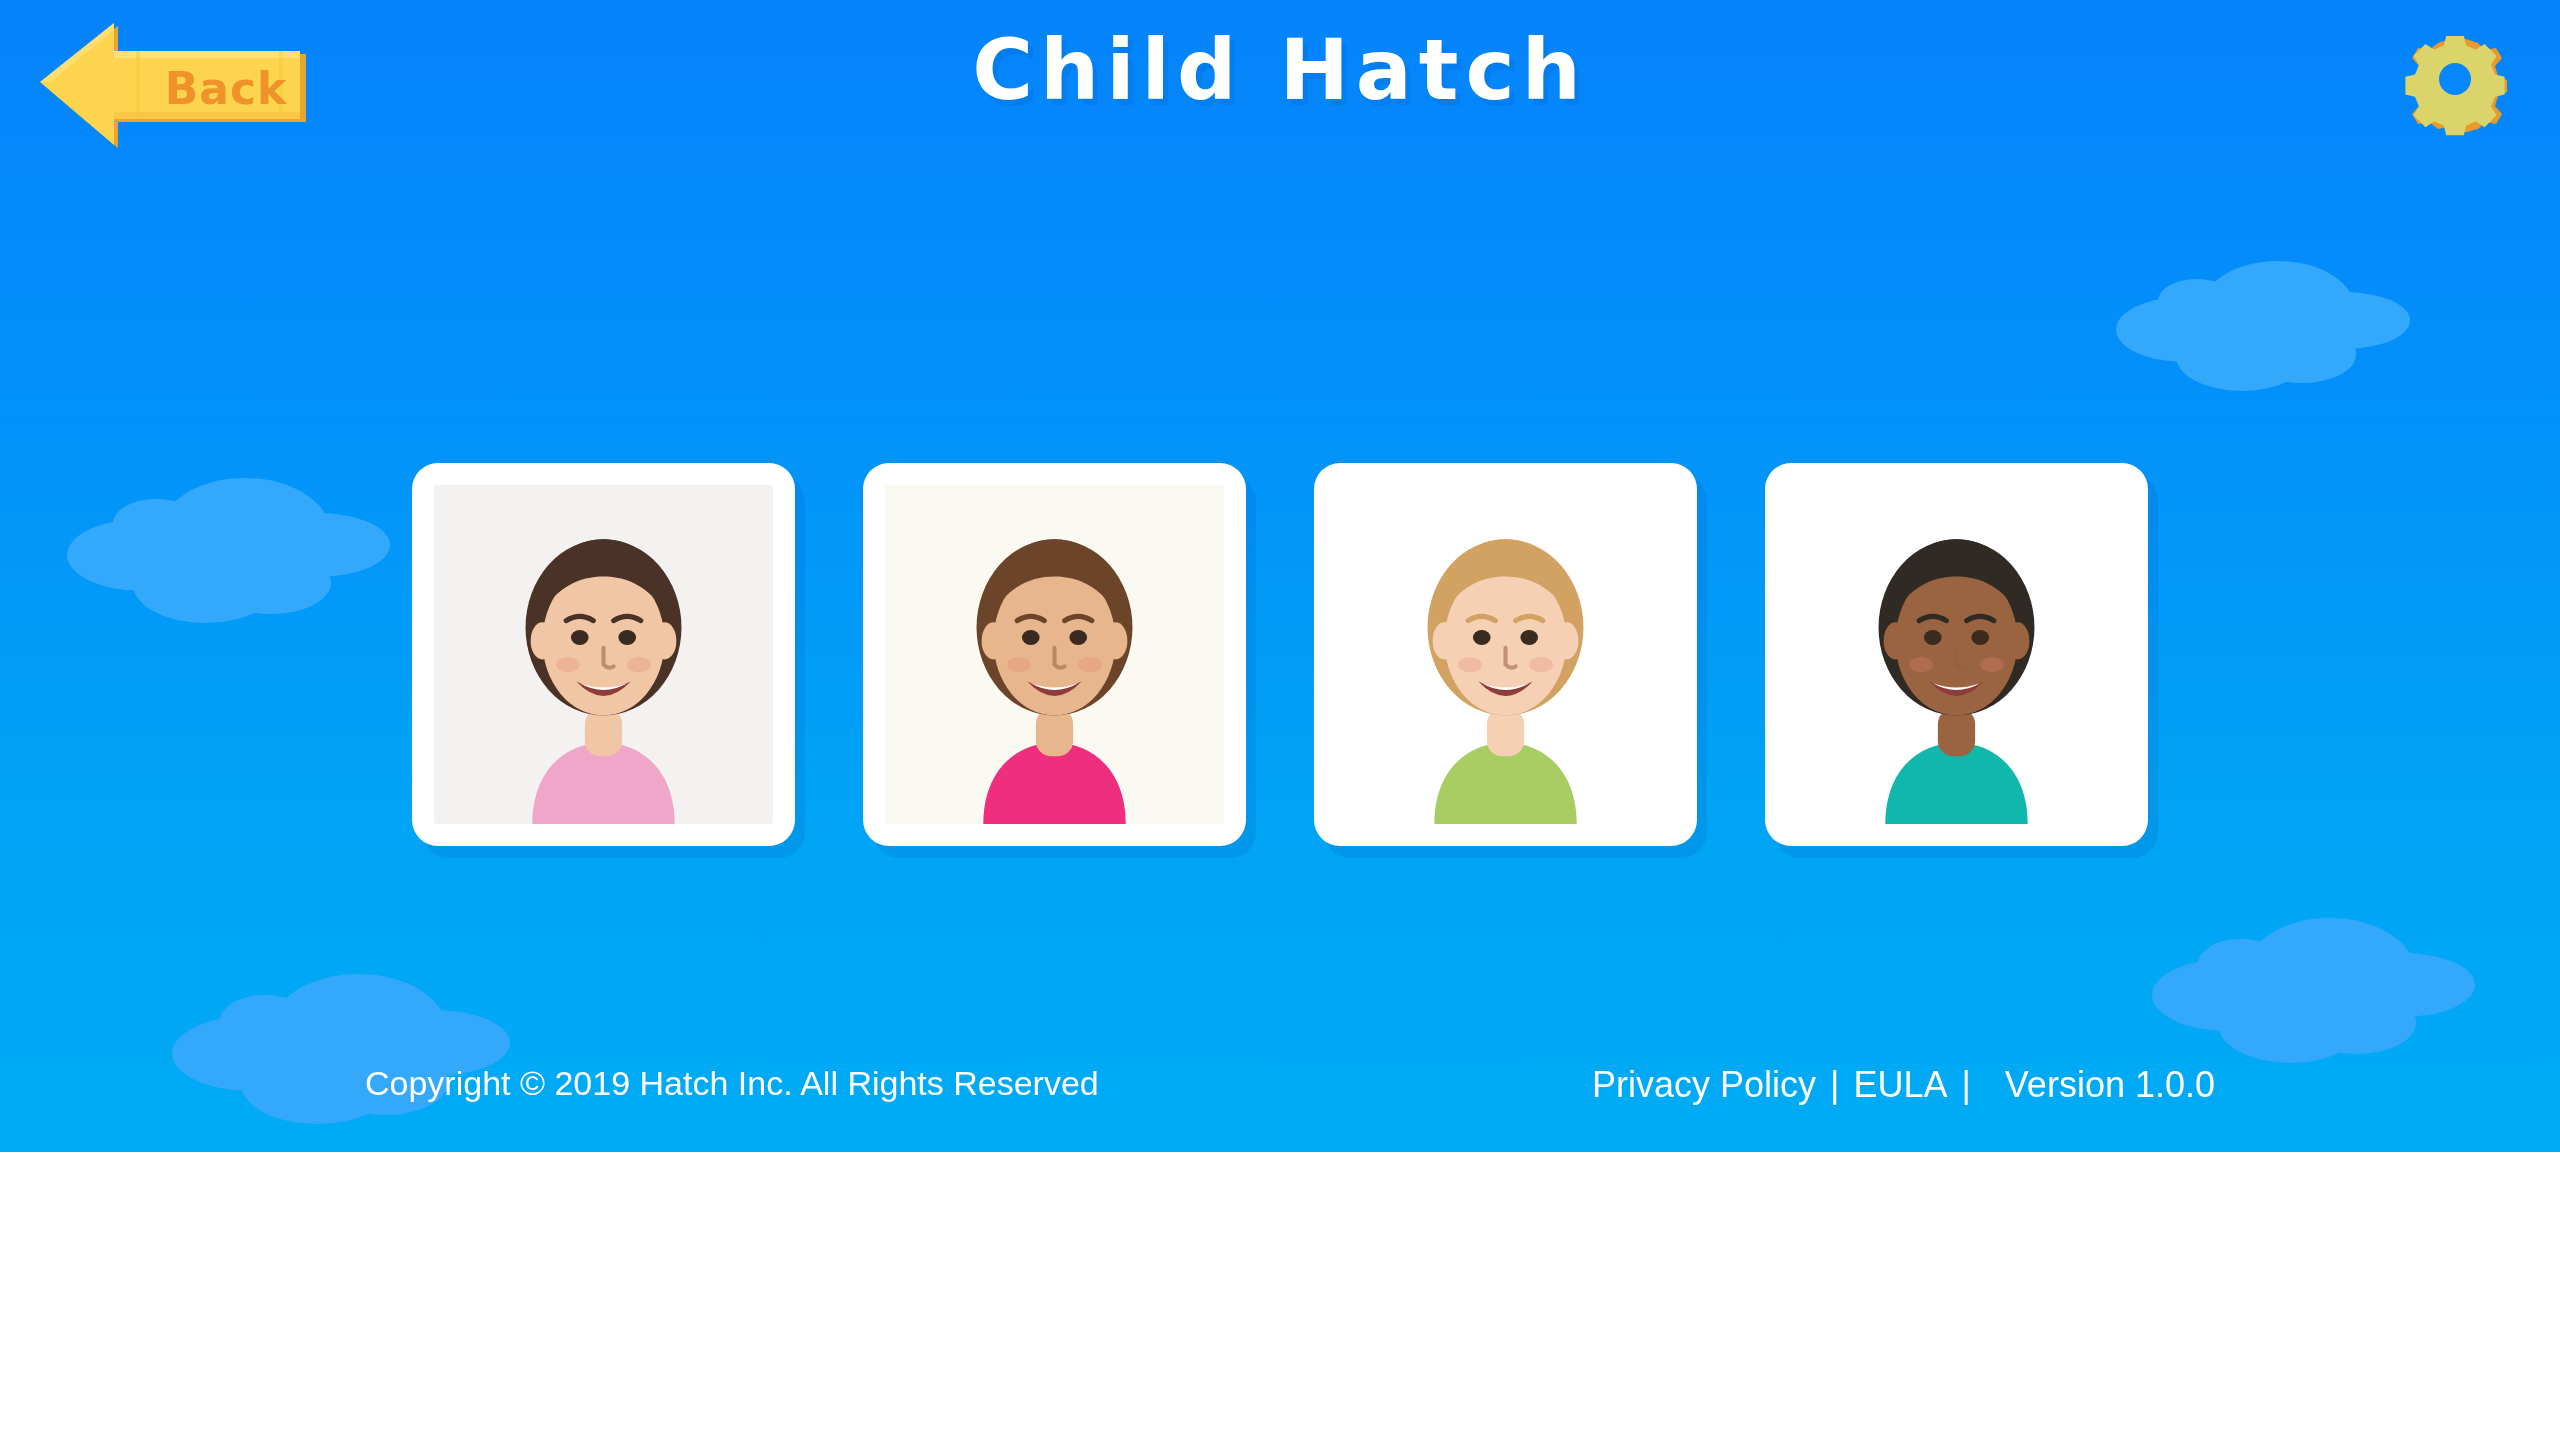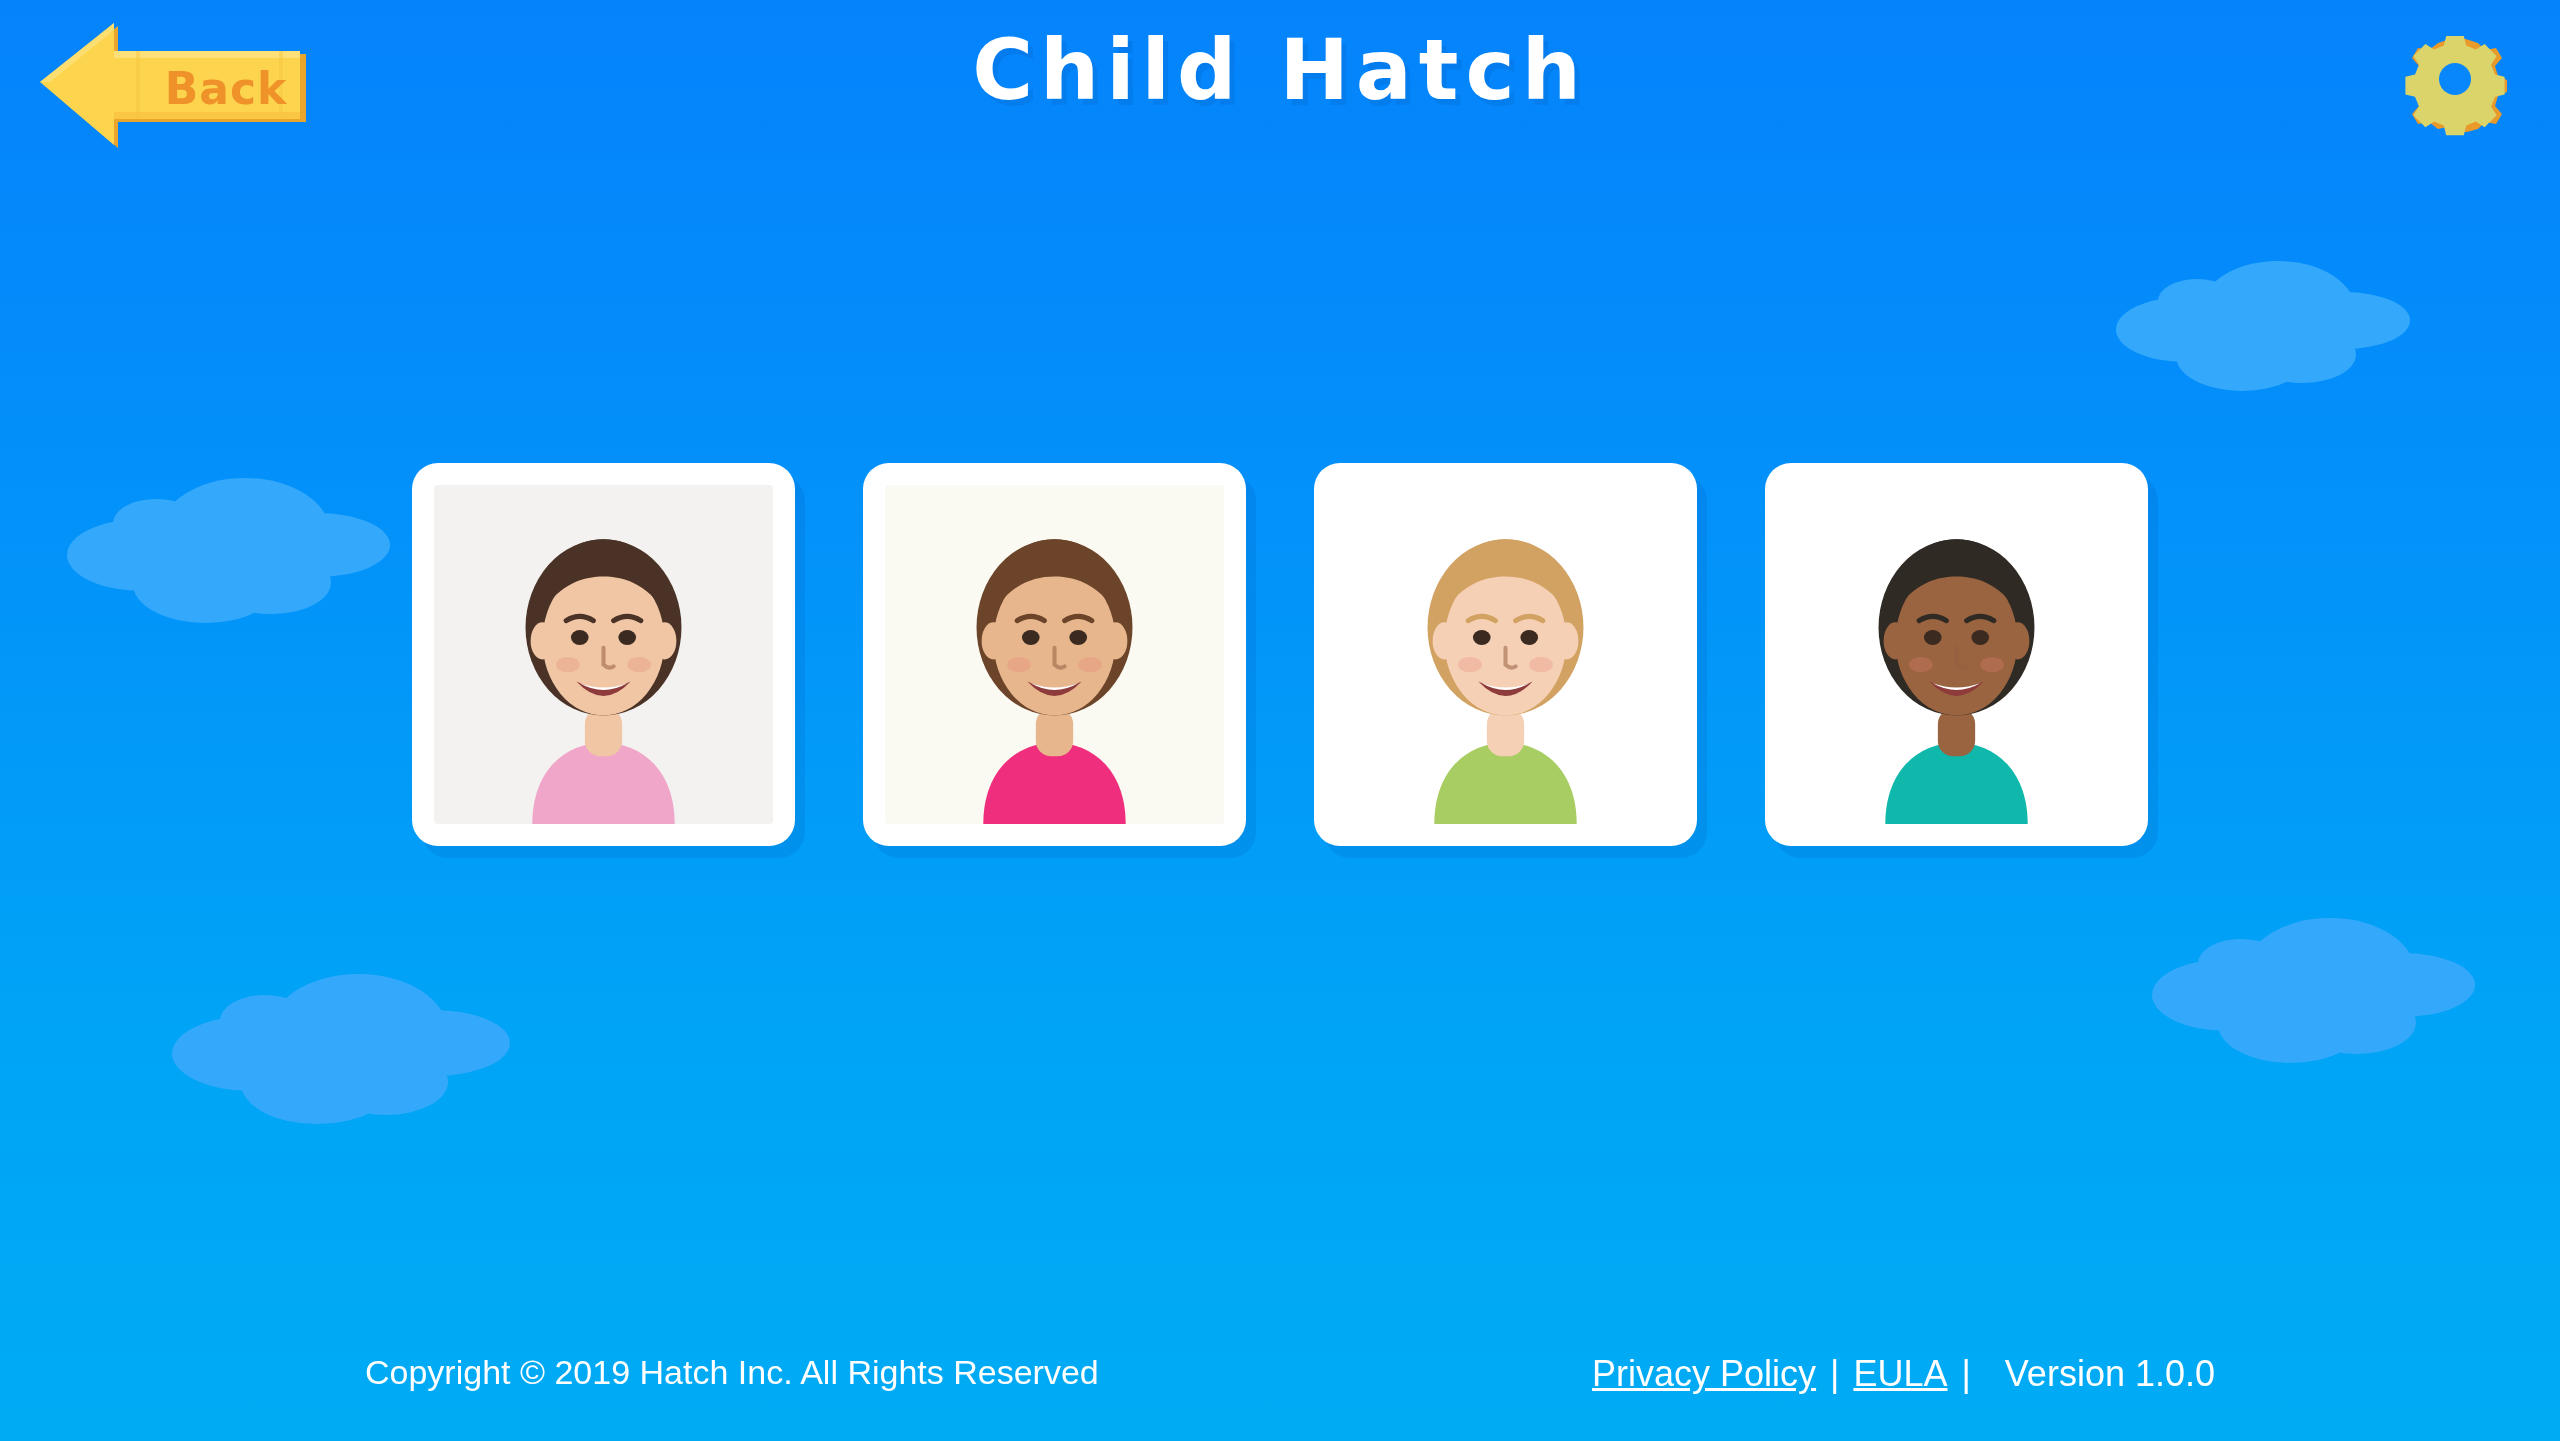--- a/index.html
+++ b/index.html
@@ -7,21 +7,21 @@
   html, body {
     width:2560px;
     height:1441px;
     overflow:hidden;
     font-family:"Liberation Sans", sans-serif;
   }
 
   #screen {
     position:relative;
     width:2560px;
-    height:1441px;
+    height:1152px;
     background:linear-gradient(180deg, #0583fb 0%, #0391fa 35%, #00a4f6 72%, #00abf4 100%);
     overflow:hidden;
   }
 
   
   .cloud { position:absolute; opacity:1; }
   .cloud .puff {
     position:absolute;
     background:#34a9fb;
     border-radius:50%;
@@ -125,21 +125,20 @@
     position:absolute;
     right:345px; top:32px;
     font-size:36px;
     color:#ffffff;
     white-space:nowrap;
     display:flex;
     align-items:center;
   }
   #footer-links .lnk {
     color:#ffffff;
-    text-decoration:underline;
     cursor:pointer;
   }
   #footer-links .sep { margin:0 14px; }
   #footer-links .ver { margin-left:20px; }
 </style>
 </head>
 <body>
 
 <div id="screen">
 

